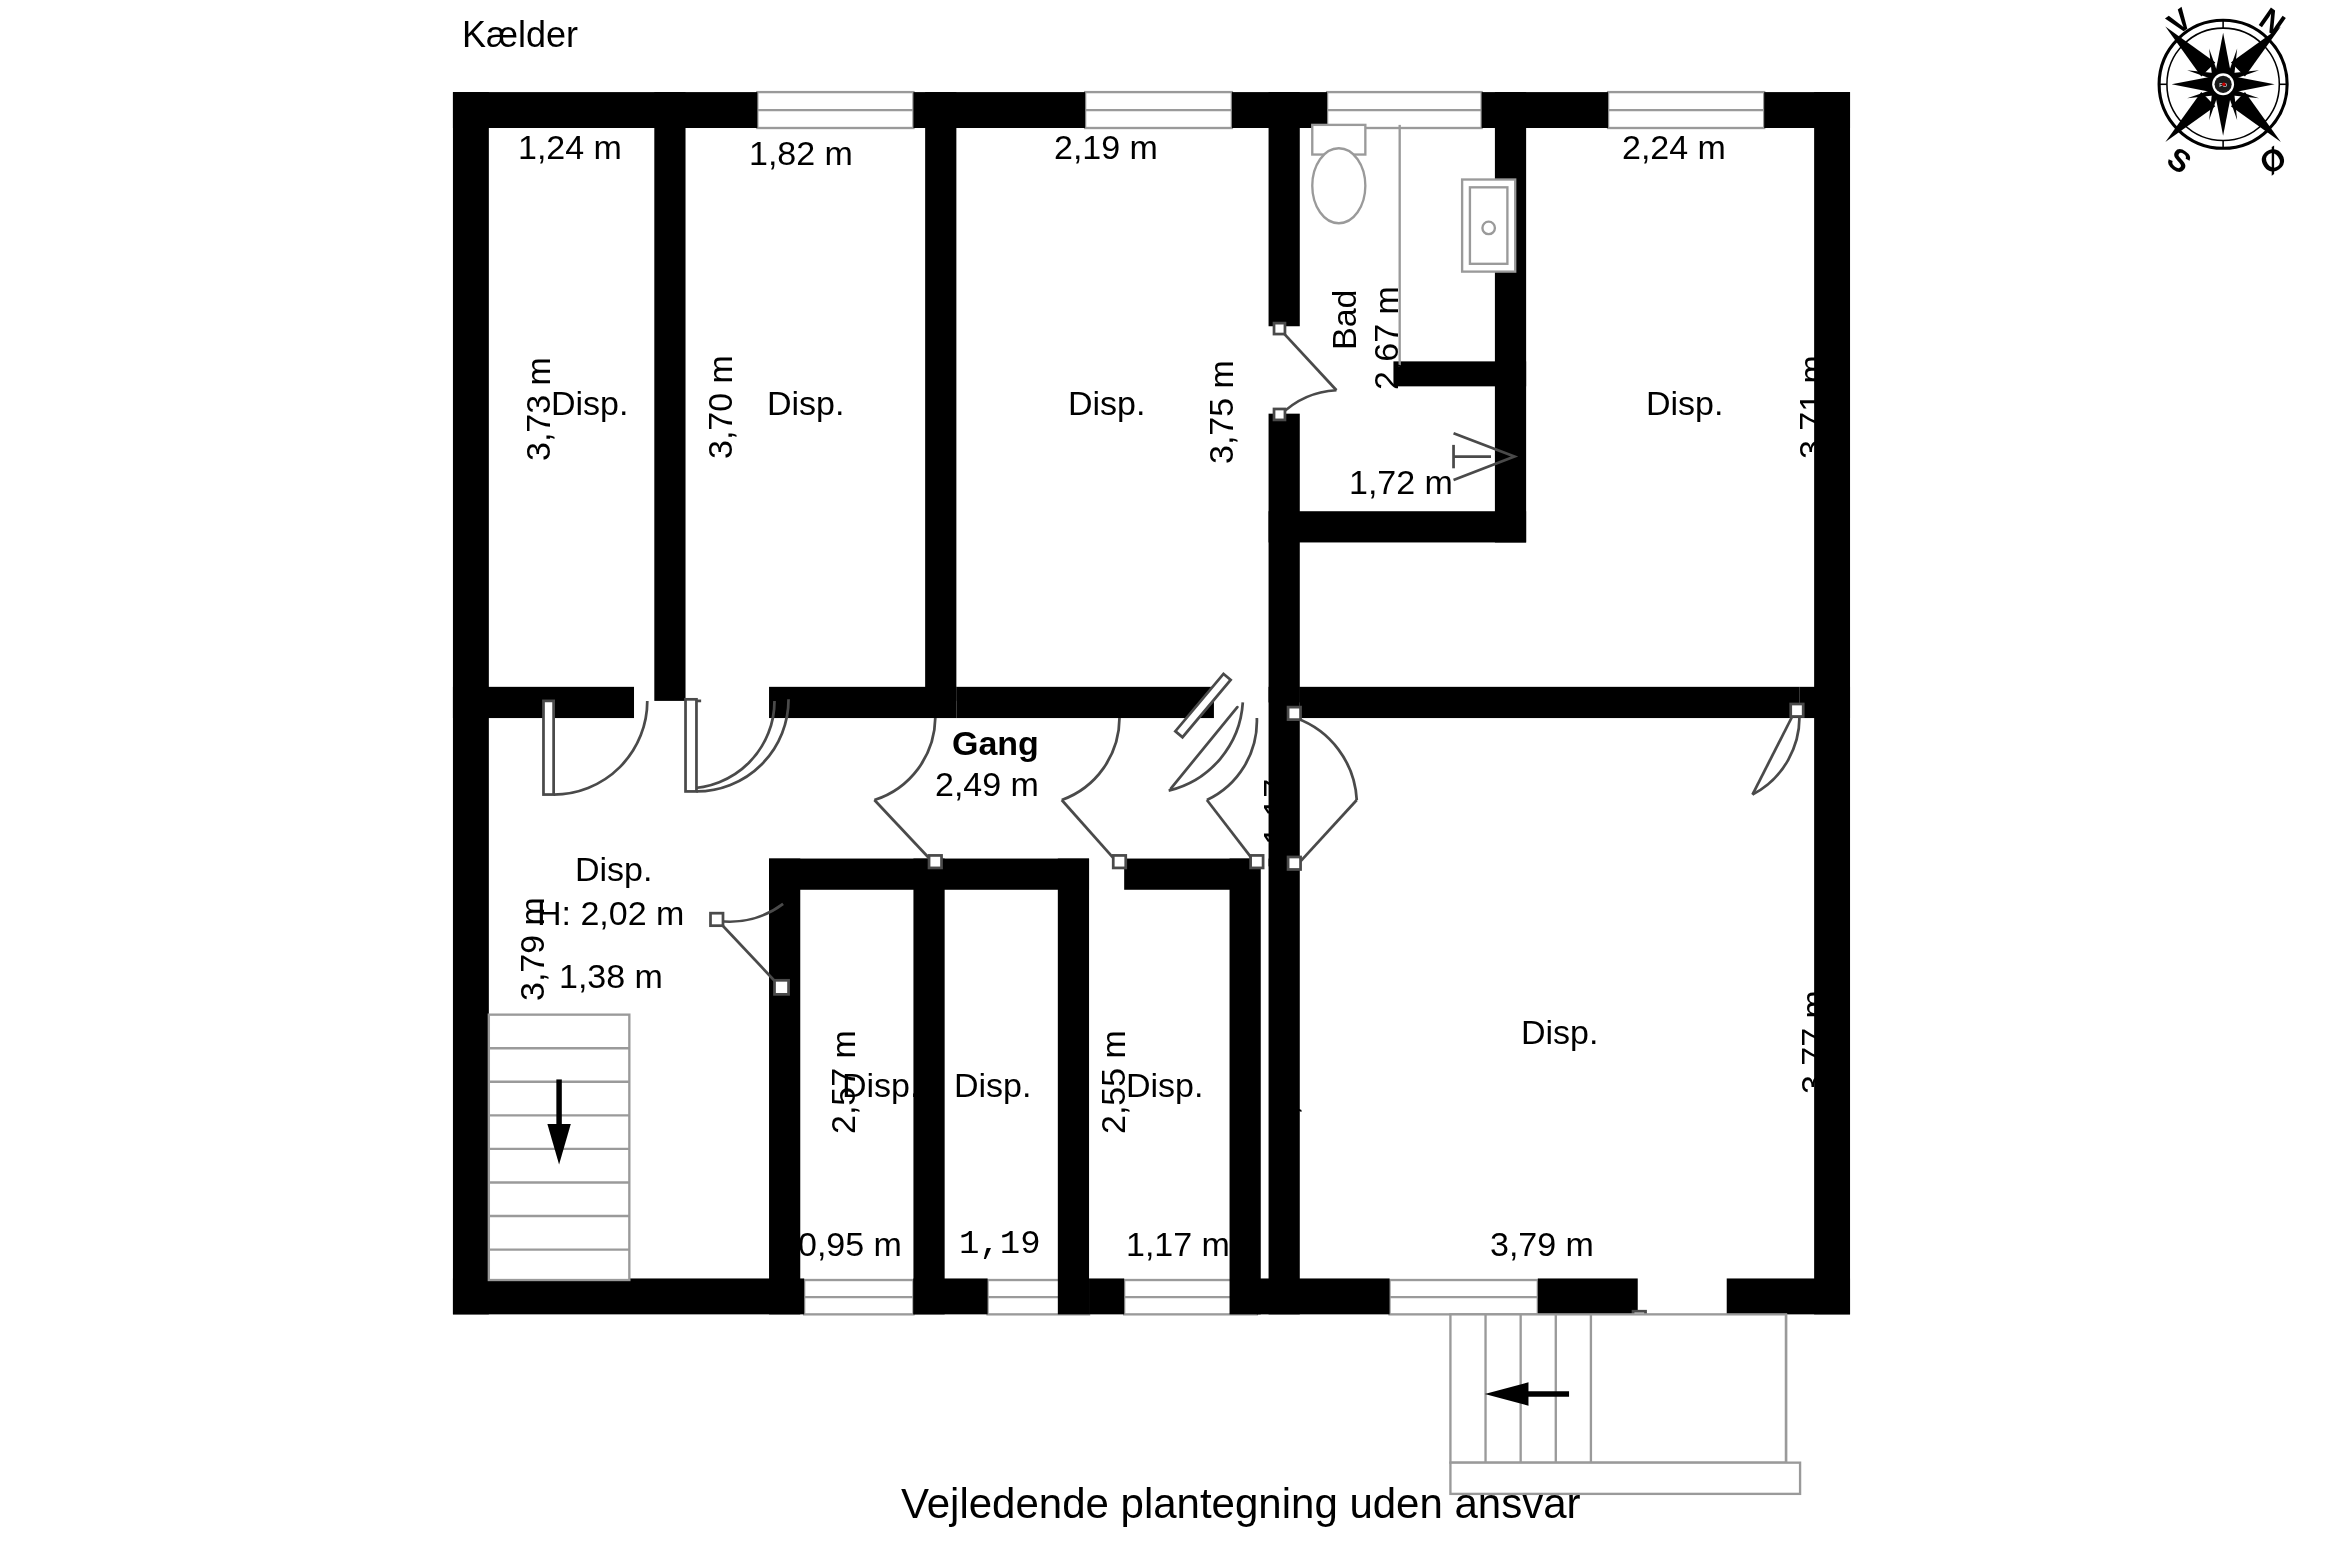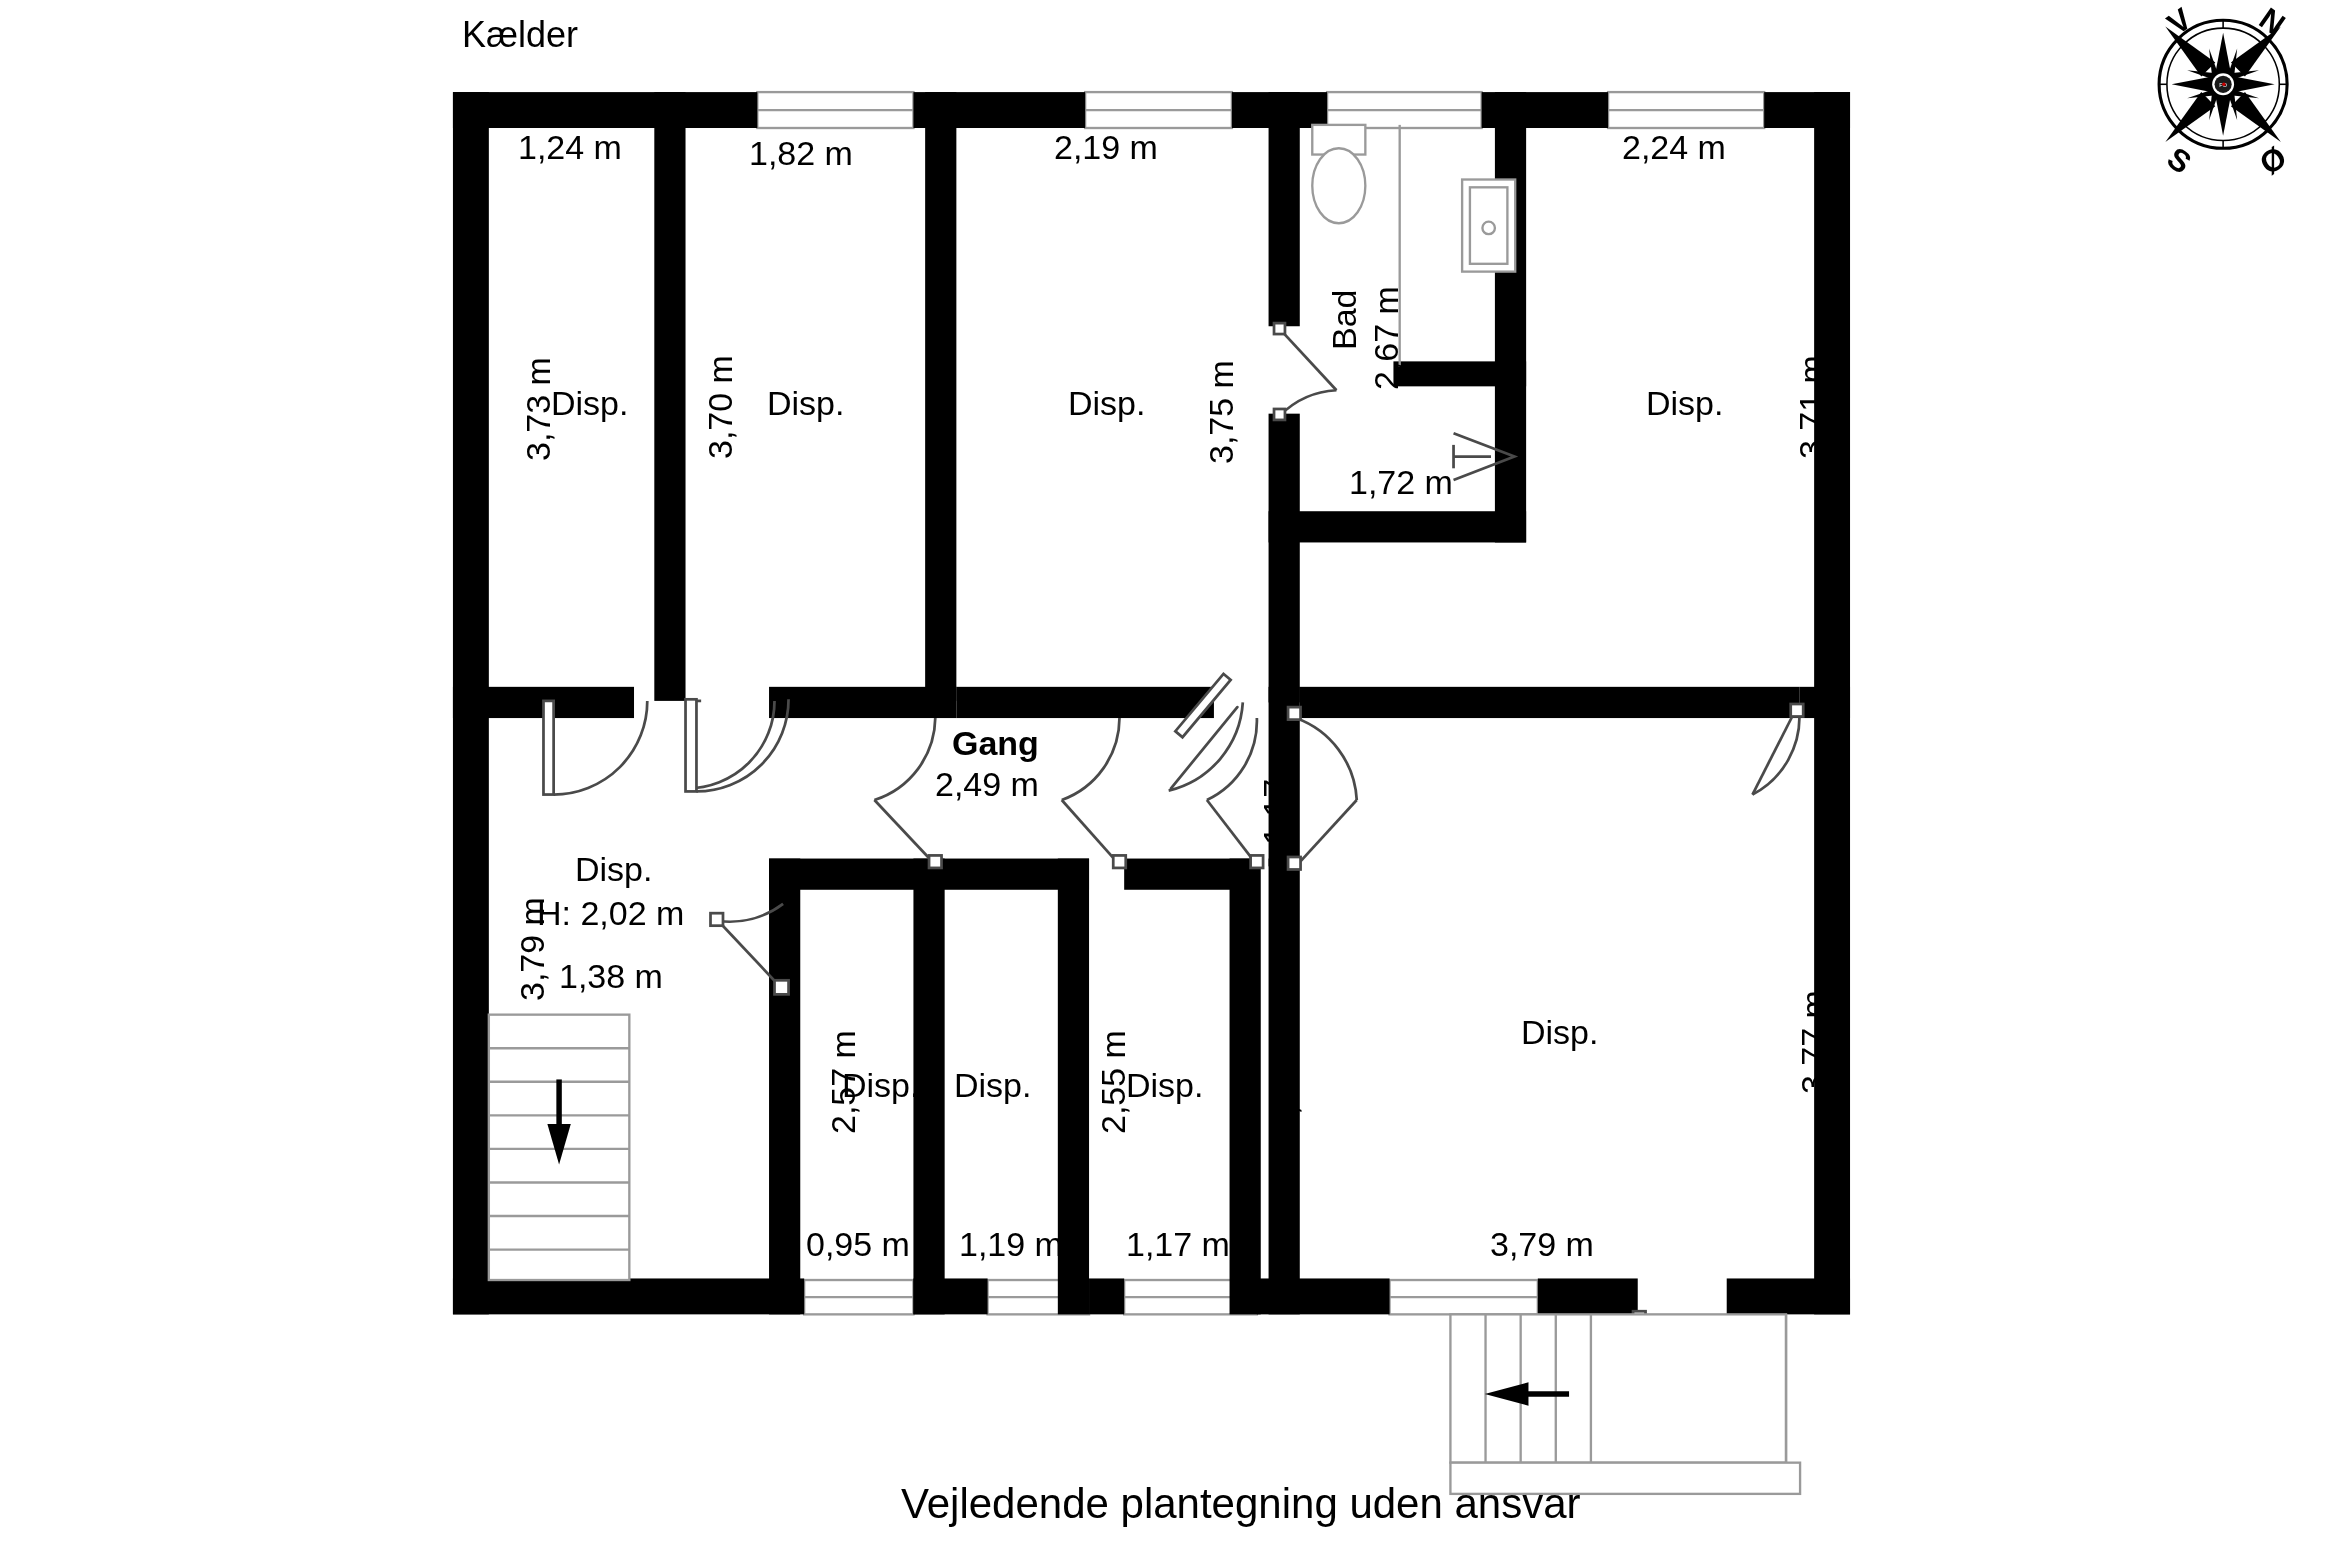--- a/index.html
+++ b/index.html
@@ -274,25 +274,25 @@
 <div class="lbl t-dim" style="left:935px;top:767px;">2,49 m</div>
 <div class="lbl t-dim rot" style="left:1258px;top:845px;">1,17 m</div>
 
 <div class="lbl t-dim rot" style="left:515px;top:1001px;">3,79 m</div>
 <div class="lbl t-room" style="left:575px;top:852px;">Disp.</div>
 <div class="lbl t-dim" style="left:537px;top:896px;">H: 2,02 m</div>
 <div class="lbl t-dim" style="left:559px;top:959px;">1,38 m</div>
 
 <div class="lbl t-dim rot" style="left:826px;top:1134px;">2,57 m</div>
 <div class="lbl t-room" style="left:842px;top:1068px;">Disp.</div>
-<div class="lbl t-dim" style="left:798px;top:1227px;margin-left:8px;">0,95 m</div>
+<div class="lbl t-dim" style="left:798px;top:1227px;">0,95 m</div>
 
 <div class="lbl t-room" style="left:954px;top:1068px;">Disp.</div>
 <div class="lbl t-dim rot" style="left:1096px;top:1134px;">2,55 m</div>
-<div class="lbl t-dim" style="left:959px;top:1227px;">1,19 m</div>
+<div class="lbl t-dim" style="left:959px;top:1227px;font-family:Liberation Mono, monospace;">1,19 m</div>
 
 <div class="lbl t-room" style="left:1126px;top:1068px;">Disp.</div>
 <div class="lbl t-dim rot" style="left:1268px;top:1134px;">2,52 m</div>
 <div class="lbl t-dim" style="left:1126px;top:1227px;">1,17 m</div>
 
 <div class="lbl t-room" style="left:1521px;top:1015px;">Disp.</div>
 <div class="lbl t-dim rot" style="left:1796px;top:1094px;">3,77 m</div>
 <div class="lbl t-dim" style="left:1490px;top:1227px;">3,79 m</div>
 
 <div class="lbl" style="left:2169px;top:6.2px;font-size:31px;font-weight:700;transform:rotate(-35deg);">V</div>

